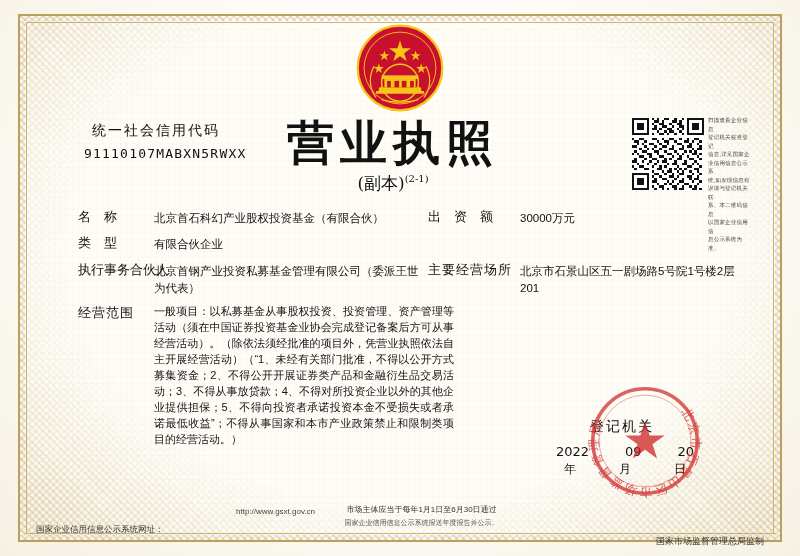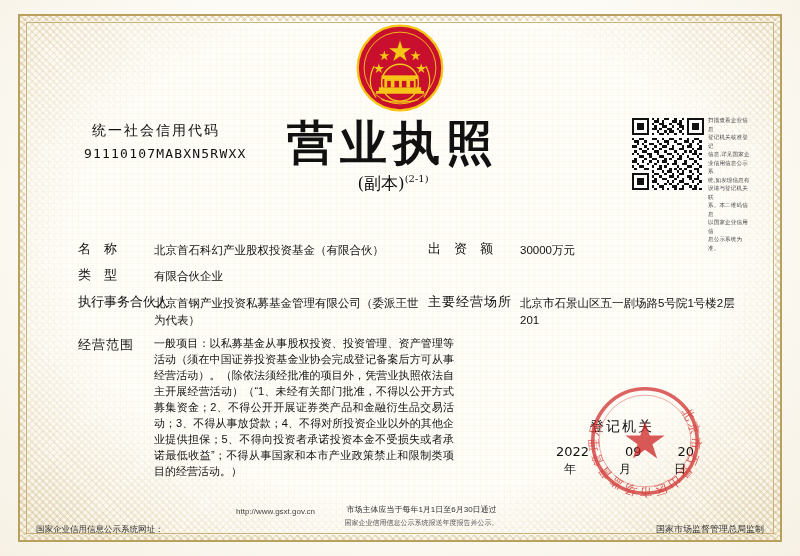--- a/index.html
+++ b/index.html
@@ -151,21 +151,20 @@
 
   
   .fields {
     position: absolute;
     left: 78px;
     top: 208px;
     right: 54px;
     z-index: 3;
     font-size: 11.5px;
     color: #111;
-    margin-top: 32px;
   }
   .row {
     display: flex;
     align-items: flex-start;
     margin-bottom: 7px;
   }
   .label {
     font-family: "DejaVu Serif", serif;
     font-size: 13px;
     color: #111;
@@ -267,21 +266,21 @@
     position: absolute;
     left: 36px;
     bottom: 20px;
     font-size: 8.5px;
     color: #333;
     z-index: 3;
   }
   .footer-right {
     position: absolute;
     right: 36px;
-    bottom: 20px;
+    bottom: 8px;
     font-size: 9px;
     color: #333;
     z-index: 3;
   }
   .footer-center {
     position: absolute;
     left: 0; right: 0;
     bottom: 28px;
     text-align: center;
     z-index: 3;

